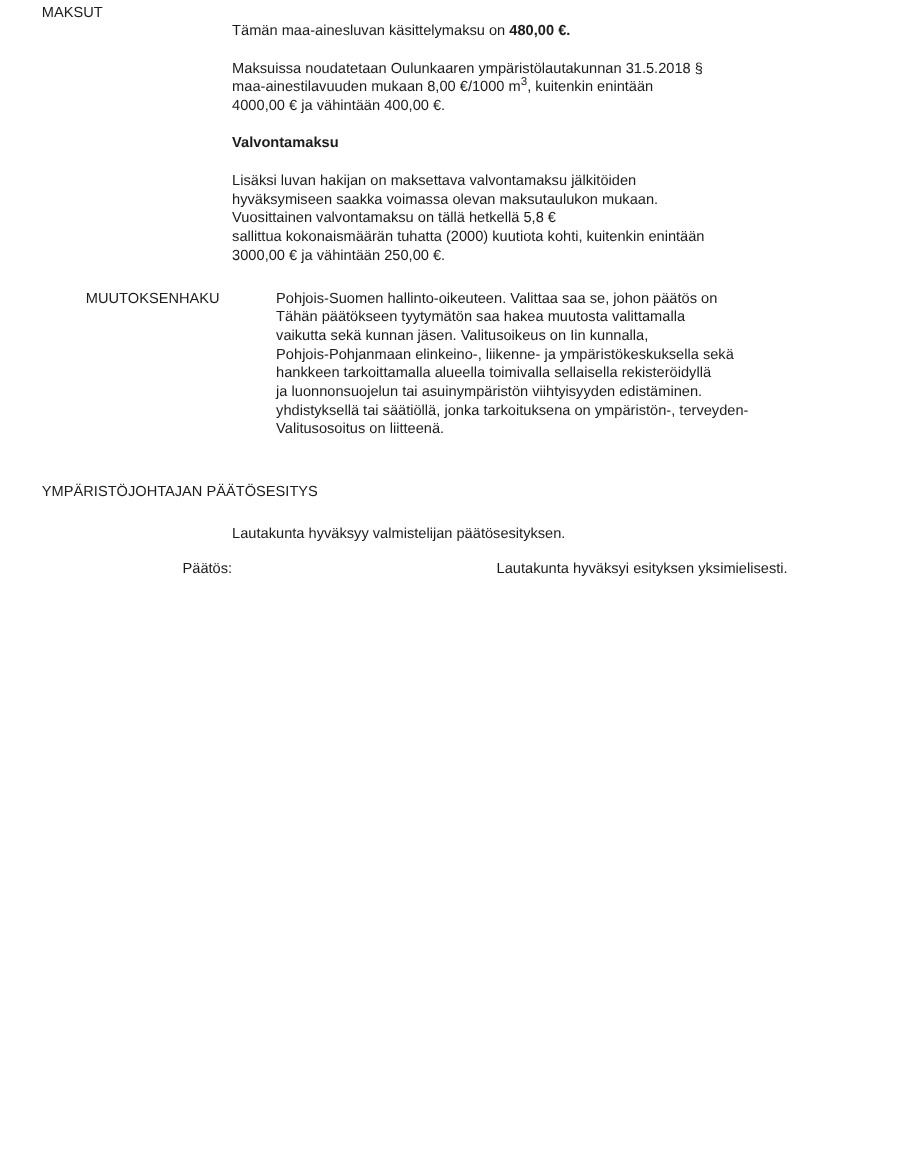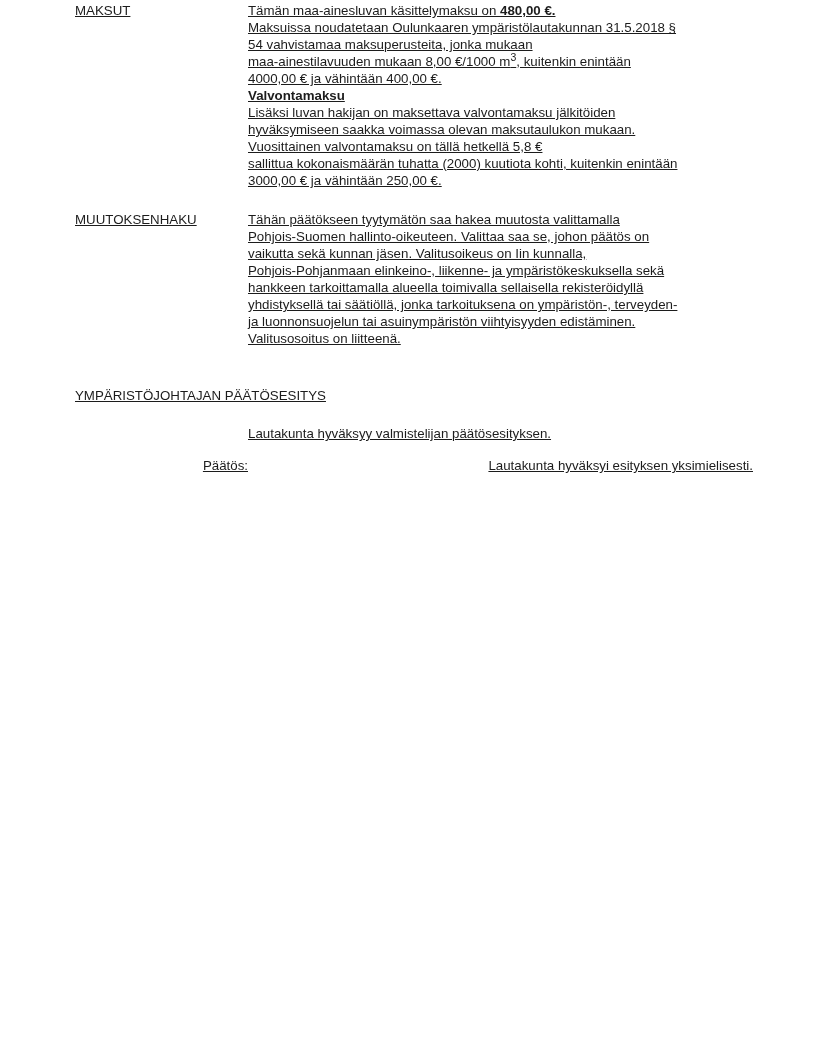--- a/index.html
+++ b/index.html
@@ -12,41 +12,40 @@
     height: 1056px;
     overflow: hidden;
     font-family: "Liberation Sans", sans-serif;
     font-size: 13.3px;
     line-height: 17px;
     color: #1c1c1c;
   }
   .doc {
     box-sizing: border-box;
     width: 672px;
-    padding: 2px 0 0 75px;
-    text-decoration: underline;
+    padding: 2px 0 0 38px;
   }
   .row {
     display: flex;
     align-items: flex-start;
   }
   .label-col {
     flex: 0 0 173px;
     width: 173px;
   }
   .content-col {
     flex: 0 0 505px;
     width: 505px;
   }
   .line {
     white-space: nowrap;
   }
   .bold { font-weight: bold; }
-  .para-gap { }
-  .section-muutoksenhaku { margin-top: 22px; }
+  .para-gap { margin-top: 17px; }
+  .section-muutoksenhaku { margin-top: 22px; margin-left: 40px; }
   .heading-full { margin-top: 40px; }
   .row-proposal { margin-top: 21px; }
   .row-decision { margin-top: 15px; text-align: right; }
   sup {
     font-size: 10.5px;
     line-height: 0;
     vertical-align: super;
   }
 </style>
 </head>
@@ -58,21 +57,20 @@
     <div class="label-col line">MAKSUT</div>
     <div class="content-col">
 
 
       <div class="line para-gap">
         <span>Tämän maa-ainesluvan käsittelymaksu on </span><span class="bold">480,00 €.</span>
       </div>
 
       <div class="para-gap">
         <div class="line">Maksuissa noudatetaan Oulunkaaren ympäristölautakunnan 31.5.2018 §</div>
-        <div class="line">54 vahvistamaa maksuperusteita, jonka mukaan</div>
         <div class="line">
           <span>maa-ainestilavuuden mukaan 8,00 €/1000 m</span><sup>3</sup><span>, kuitenkin enintään</span>
         </div>
         <div class="line">4000,00 € ja vähintään 400,00 €.</div>
       </div>
 
       <div class="line bold para-gap">Valvontamaksu</div>
 
       <div class="para-gap">
         <div class="line">Lisäksi luvan hakijan on maksettava valvontamaksu jälkitöiden</div>
@@ -81,27 +79,27 @@
         <div class="line">sallittua kokonaismäärän tuhatta (2000) kuutiota kohti, kuitenkin enintään</div>
         <div class="line">3000,00 € ja vähintään 250,00 €.</div>
       </div>
 
     </div>
   </div>
 
   <div class="row section-muutoksenhaku">
     <div class="label-col line">MUUTOKSENHAKU</div>
     <div class="content-col">
+      <div class="line">Pohjois-Suomen hallinto-oikeuteen. Valittaa saa se, johon päätös on</div>
       <div class="line">Tähän päätökseen tyytymätön saa hakea muutosta valittamalla</div>
-      <div class="line">Pohjois-Suomen hallinto-oikeuteen. Valittaa saa se, johon päätös on</div>
       <div class="line">vaikutta sekä kunnan jäsen. Valitusoikeus on Iin kunnalla,</div>
       <div class="line">Pohjois-Pohjanmaan elinkeino-, liikenne- ja ympäristökeskuksella sekä</div>
       <div class="line">hankkeen tarkoittamalla alueella toimivalla sellaisella rekisteröidyllä</div>
+      <div class="line">ja luonnonsuojelun tai asuinympäristön viihtyisyyden edistäminen.</div>
       <div class="line">yhdistyksellä tai säätiöllä, jonka tarkoituksena on ympäristön-, terveyden-</div>
-      <div class="line">ja luonnonsuojelun tai asuinympäristön viihtyisyyden edistäminen.</div>
       <div class="line">Valitusosoitus on liitteenä.</div>
     </div>
   </div>
 
   <div class="line heading-full">YMPÄRISTÖJOHTAJAN PÄÄTÖSESITYS</div>
 
   <div class="row row-proposal">
     <div class="label-col"></div>
     <div class="content-col line">Lautakunta hyväksyy valmistelijan päätösesityksen.</div>
   </div>

